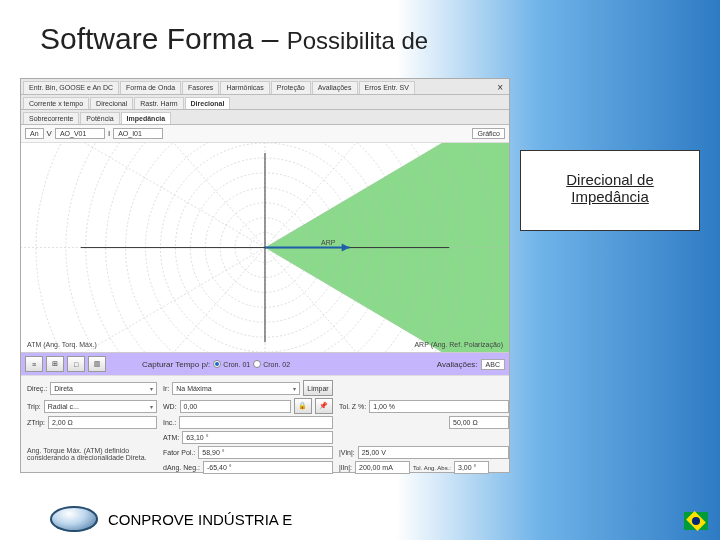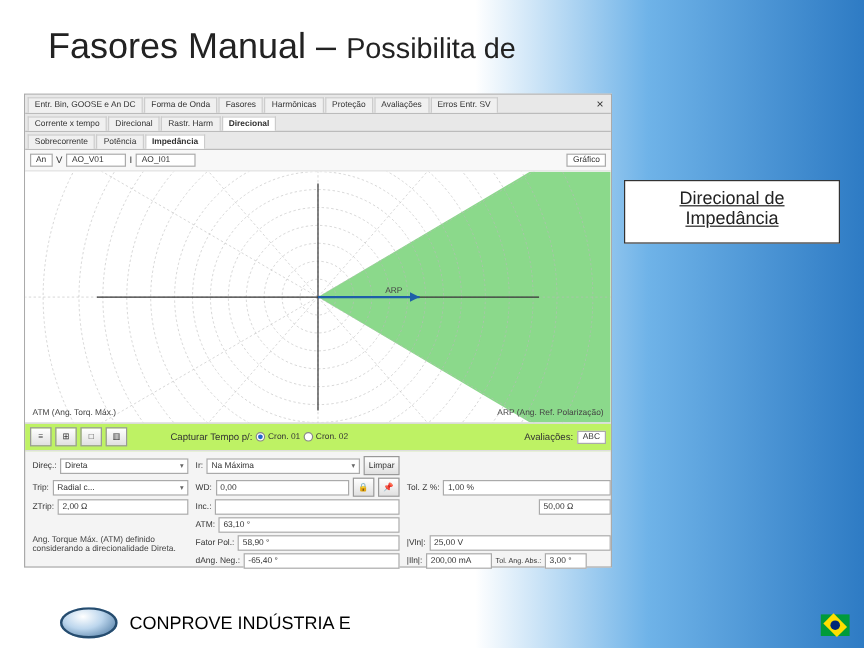--- a/index.html
+++ b/index.html
@@ -33,41 +33,41 @@
   }
   .sel { padding: 1px 4px; border: 1px solid #aaa; background: #fff; font-size: 7px; cursor: pointer; }
   .chart-area {
     position: relative; width: 100%; height: 210px; background: #fff;
     border-bottom: 1px solid #ccc; overflow: hidden;
   }
   .chart-svg { position: absolute; inset: 0; }
   .chart-label { position: absolute; font-size: 7px; color: #444; }
   .btn-row {
     display: flex; gap: 3px; padding: 3px 4px; align-items: center;
-    border-bottom: 1px solid #ddd; background: #bef264;
+    border-bottom: 1px solid #ddd; background: #c4b5fd;
   }
   .mini-btn {
     width: 18px; height: 16px; border: 1px solid #999; background: linear-gradient(#fff,#e0e0e0);
     font-size: 7px; cursor: pointer; display: flex; align-items: center; justify-content: center;
   }
   .radio-lbl { font-size: 7px; display: flex; align-items: center; gap: 2px; }
   .radio-dot { width: 8px; height: 8px; border: 1px solid #888; border-radius: 50%; background: #fff; }
   .radio-dot.on::after { content:""; display:block; width:4px; height:4px; margin:1px; background:#2266cc; border-radius:50%; }
   .params {
     display: grid; grid-template-columns: 130px 170px 170px; gap: 2px 6px;
     padding: 4px 6px; font-size: 7px; align-items: center;
   }
   .p-lbl { text-align: left; color: #333; }
   .p-val { border: 1px solid #aaa; background: #fff; padding: 1px 3px; height: 13px; display:flex; align-items:center; }
   .p-sel { border: 1px solid #aaa; background: #fff; padding: 1px 3px; height: 13px; display:flex; align-items:center; justify-content:space-between; }
   .p-sel::after { content:"▾"; font-size:6px; color:#666; }
   .atm-note { font-size: 7px; color: #444; padding-top: 2px; }
   .callout {
     position: absolute; right: 20px; top: 150px; width: 180px;
-    background: #fff; border: 1px solid #333; padding: 6px;
+    background: #fff; border: 1px solid #333; padding: 20px;
   }
   .callout-title { text-align: center; font-size: 15px; color: #222; margin-bottom: 4px; line-height: 1.15; }
   .callout-title u { text-decoration: underline; }
   .callout-body { font-size: 10px; color: #222; text-align: justify; line-height: 1.25; }
   .footer-logo {
     position: absolute; left: 50px; bottom: 8px; width: 48px; height: 26px;
     border-radius: 50%; background: radial-gradient(ellipse at 40% 30%, #fff 0%, #bcd6ed 40%, #2b5d8c 100%);
     box-shadow: 0 0 0 2px #264c6e inset;
   }
   .footer-text { position: absolute; left: 108px; bottom: 12px; font-size: 15px; color: #000; }
@@ -75,21 +75,21 @@
     position: absolute; right: 12px; bottom: 10px; width: 24px; height: 18px;
     background: #009b3a; display: flex; align-items: center; justify-content: center;
   }
   .flag .dia { width: 16px; height: 12px; background: #fedf00; transform: rotate(45deg); }
   .flag .cir { position:absolute; width:8px; height:8px; background:#002776; border-radius:50%; }
 </style>
 </head>
 <body>
 
 <div class="title">
-  <span>Fasores Manual – </span><span class="small">Possibilita de</span>
+  <span>Software Forma – </span><span class="small">Possibilita de</span>
 </div>
 
 <div class="app-window">
 
   <div class="tab-row">
     <span class="tab">Entr. Bin, GOOSE e An DC</span>
     <span class="tab">Forma de Onda</span>
     <span class="tab">Fasores</span>
     <span class="tab">Harmônicas</span>
     <span class="tab">Proteção</span>

